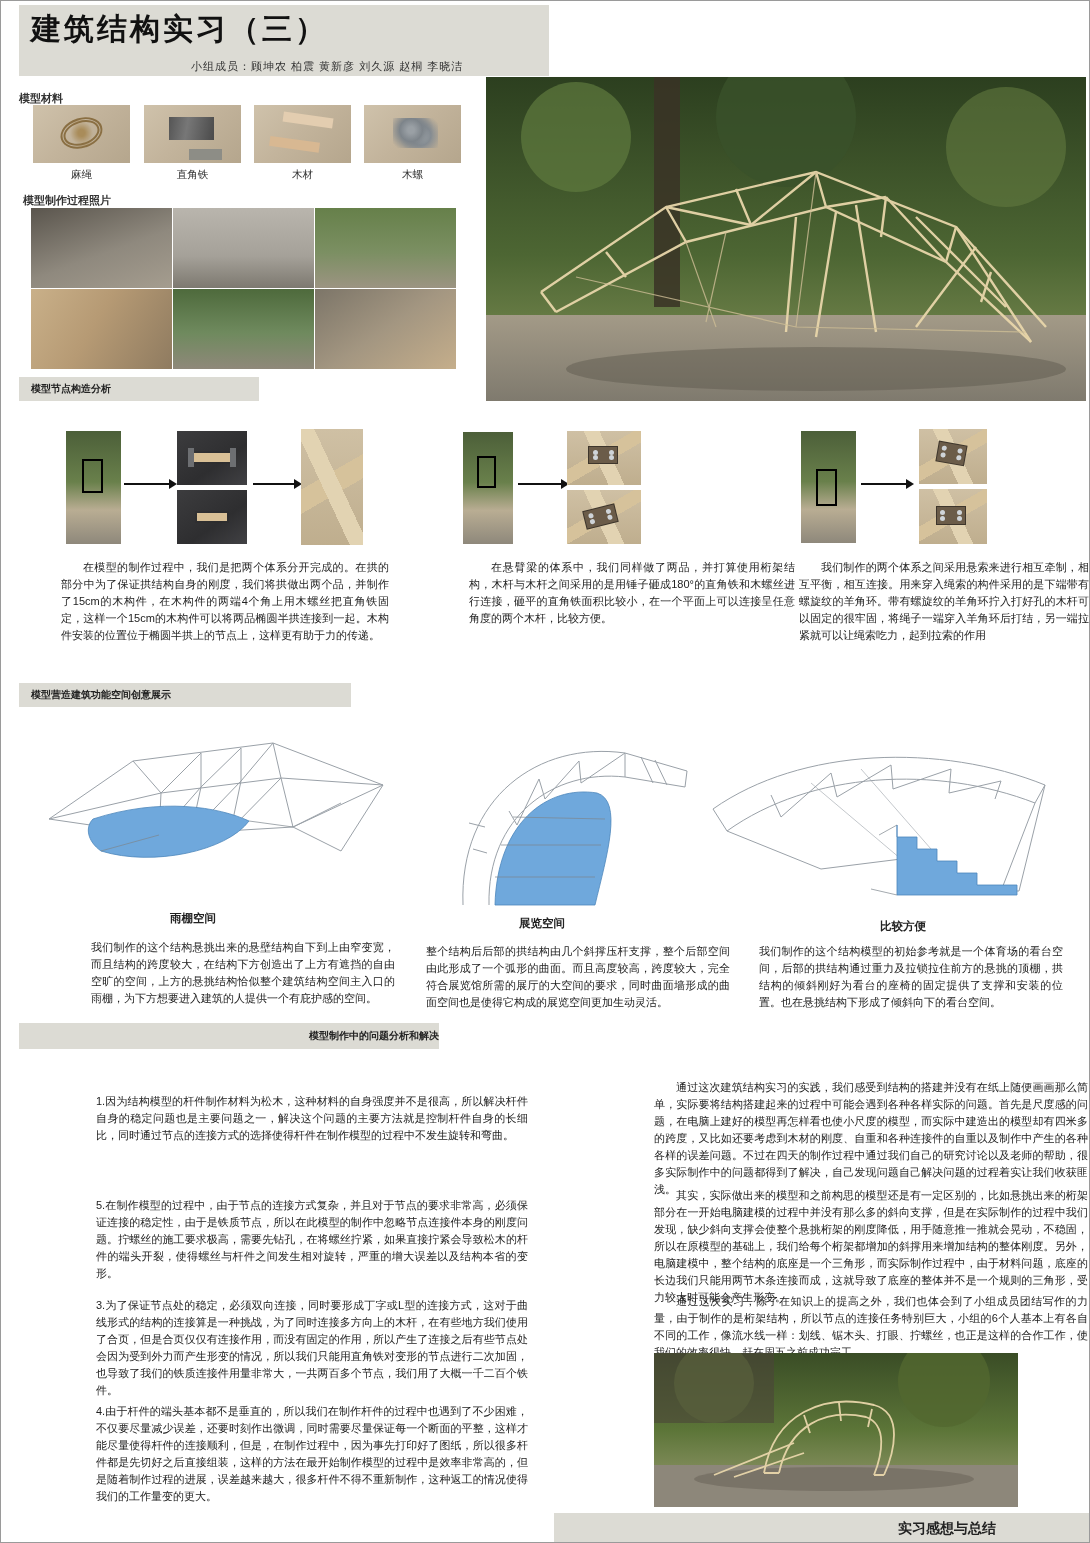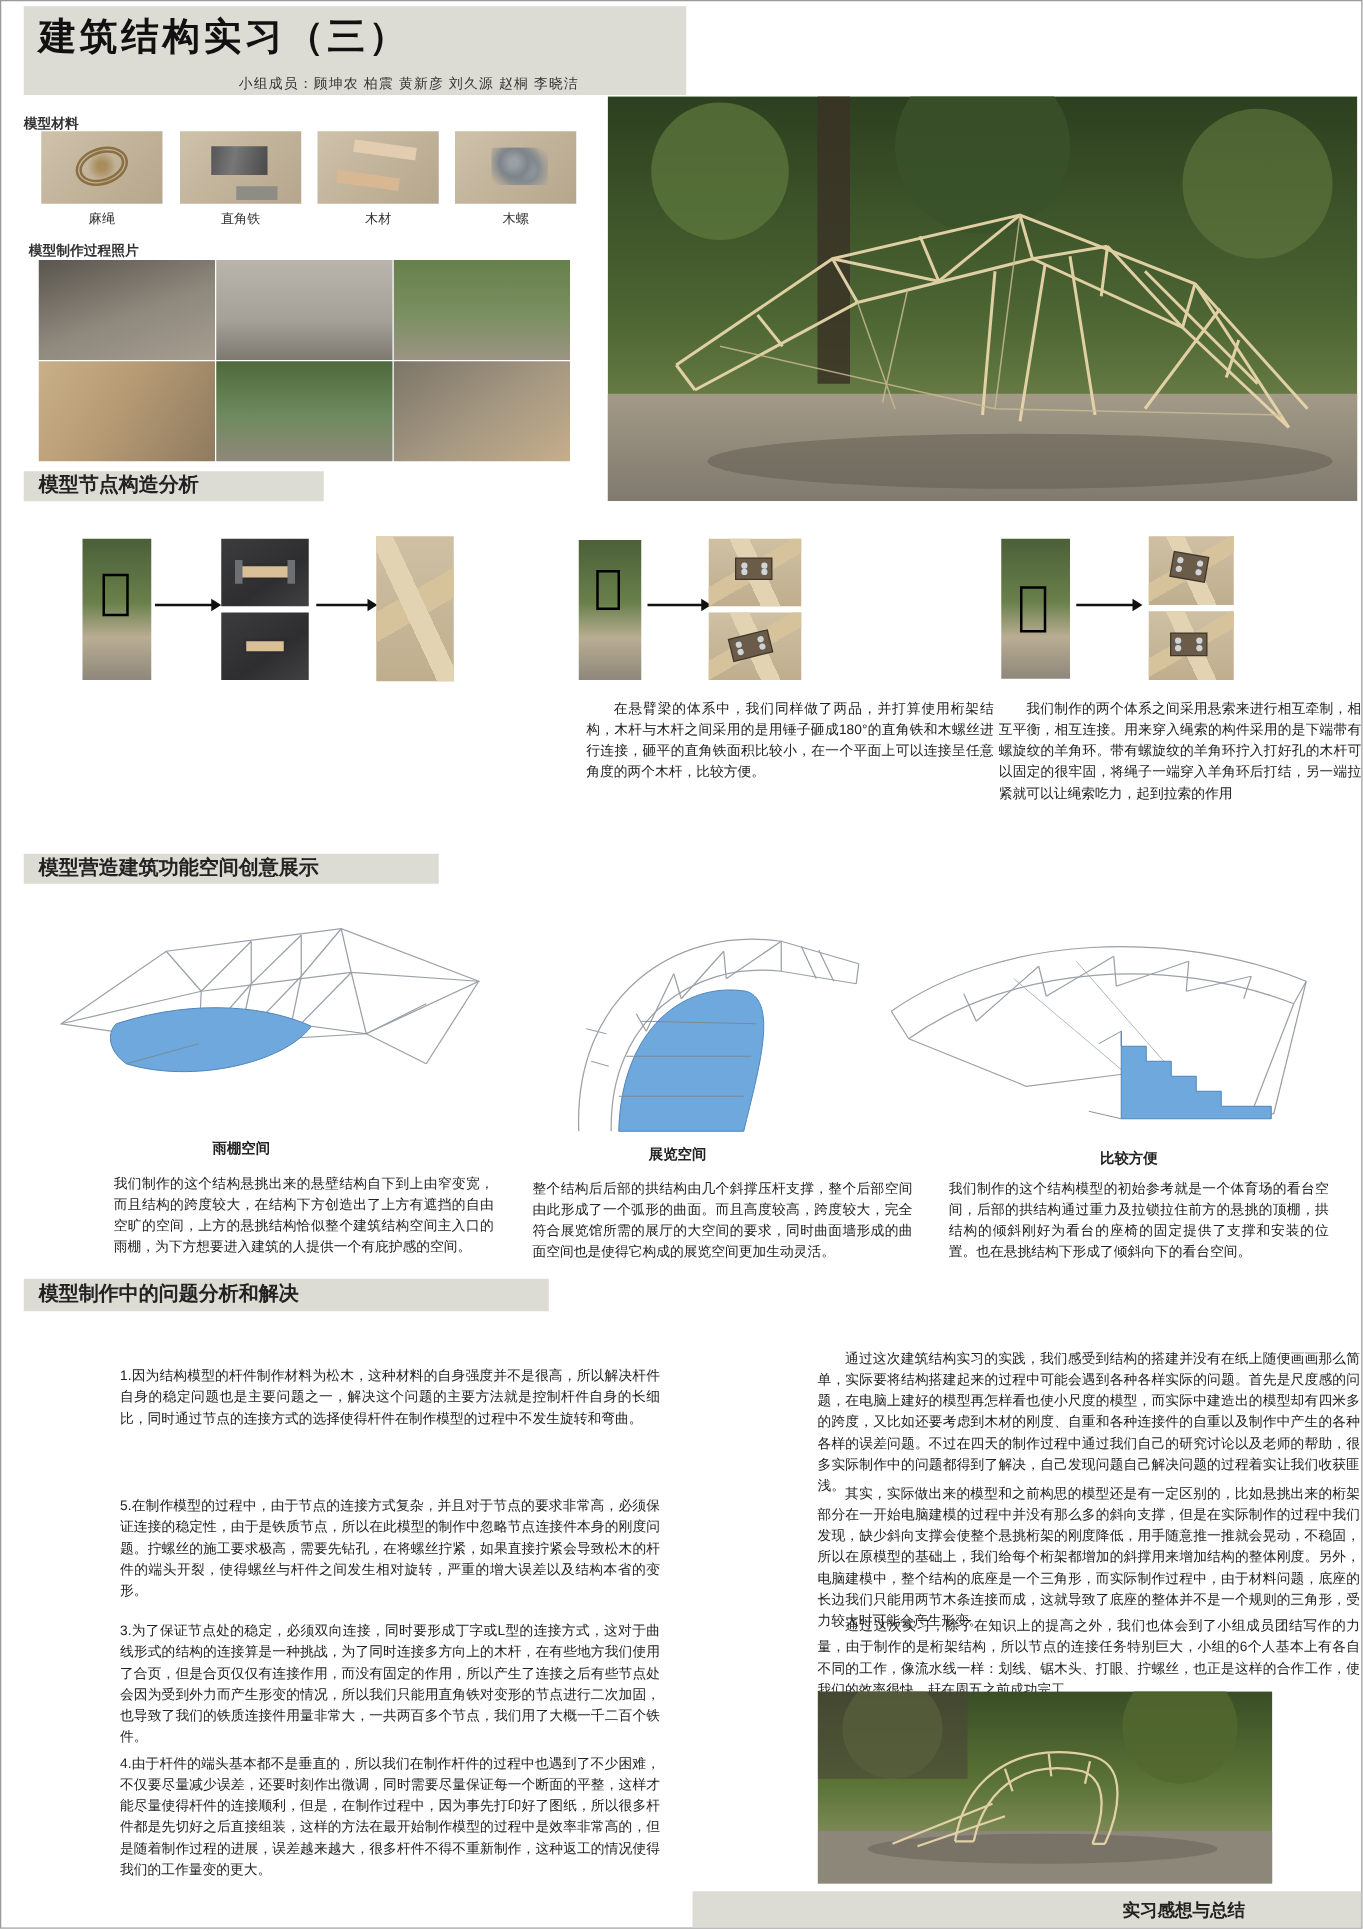--- a/index.html
+++ b/index.html
@@ -11,21 +11,21 @@
   }
   .abs{position:absolute;}
   
   .header-bar{left:18px;top:4px;width:530px;height:71px;background:#dcdbd4;}
   .page-title{left:30px;top:8px;font-size:30px;font-weight:bold;letter-spacing:3px;color:#111;}
   .members{left:190px;top:58px;font-size:11px;color:#333;letter-spacing:1px;text-align:center;}
   
   .mini-heading{font-size:11px;font-weight:bold;color:#333;}
   
   .section-bar{background:#dcdbd4;height:24px;line-height:24px;padding-left:12px;
-    font-size:16px;font-weight:bold;color:#222;}
+    font-size:10px;font-weight:bold;color:#222;}
   
   .photo{position:absolute;overflow:hidden;}
   .caption{position:absolute;font-size:10.5px;color:#333;text-align:center;}
   
   .ph-tan{background:linear-gradient(135deg,#cfc2ab 0%,#c3b49c 45%,#b5a68d 100%);}
   .rope-coil{position:absolute;left:28%;top:22%;width:44%;height:52%;border:5px double #8a6f43;
     border-radius:50%;transform:rotate(-18deg);background:radial-gradient(circle,#a98c5a 18%,transparent 60%);}
   .angle-irons{position:absolute;left:26%;top:20%;width:46%;height:40%;
     background:linear-gradient(100deg,#555 0%,#777 40%,#4a4a4a 100%);box-shadow:14px 26px 0 -6px #8d8d86;}
   .wood-strips{position:absolute;left:30%;top:18%;width:52%;height:18%;background:#e3cdb0;
@@ -189,20 +189,21 @@
   </div>
   <div class="photo ph-joint2" style="left:918px;top:488px;width:68px;height:55px;">
     <div class="metal-plate" style="left:26%;top:32%;width:42%;height:32%;">
         <i style="left:12%;top:18%;"></i>
         <i style="right:12%;top:18%;"></i>
         <i style="left:12%;bottom:18%;"></i>
         <i style="right:12%;bottom:18%;"></i>
       </div>
   </div>
 
+  <div class="abs body-text indent" style="left:60px;top:558px;width:328px;">在模型的制作过程中，我们是把两个体系分开完成的。在拱的部分中为了保证拱结构自身的刚度，我们将拱做出两个品，并制作了15cm的木构件，在木构件的两端4个角上用木螺丝把直角铁固定，这样一个15cm的木构件可以将两品椭圆半拱连接到一起。木构件安装的位置位于椭圆半拱上的节点上，这样更有助于力的传递。</div>
   <div class="abs body-text indent" style="left:468px;top:558px;width:326px;">在悬臂梁的体系中，我们同样做了两品，并打算使用桁架结构，木杆与木杆之间采用的是用锤子砸成180°的直角铁和木螺丝进行连接，砸平的直角铁面积比较小，在一个平面上可以连接呈任意角度的两个木杆，比较方便。</div>
   <div class="abs body-text indent" style="left:798px;top:558px;width:290px;">我们制作的两个体系之间采用悬索来进行相互牵制，相互平衡，相互连接。用来穿入绳索的构件采用的是下端带有螺旋纹的羊角环。带有螺旋纹的羊角环拧入打好孔的木杆可以固定的很牢固，将绳子一端穿入羊角环后打结，另一端拉紧就可以让绳索吃力，起到拉索的作用</div>
 
   <div class="abs section-bar" style="left:18px;top:682px;width:332px;">模型营造建筑功能空间创意展示</div>
 
   <div class="abs" style="left:40px;top:722px;">
     <svg width="350" height="182" viewBox="0 0 350 182">
       <g stroke="#9aa1a8" stroke-width="1" fill="none">
         <path d="M8,96 L92,38 L232,20 L342,62 L252,104 L118,112 Z"></path>
         <path d="M8,96 L120,70 L240,55 L342,62"></path>
@@ -256,21 +257,21 @@
   </div>
 
   <div class="abs space-caption" style="left:132px;top:910px;">雨棚空间</div>
   <div class="abs space-caption" style="left:481px;top:915px;">展览空间</div>
   <div class="abs space-caption" style="left:842px;top:918px;">比较方便</div>
 
   <div class="abs body-text" style="left:90px;top:938px;width:304px;">我们制作的这个结构悬挑出来的悬壁结构自下到上由窄变宽，而且结构的跨度较大，在结构下方创造出了上方有遮挡的自由空旷的空间，上方的悬挑结构恰似整个建筑结构空间主入口的雨棚，为下方想要进入建筑的人提供一个有庇护感的空间。</div>
   <div class="abs body-text" style="left:425px;top:942px;width:304px;">整个结构后后部的拱结构由几个斜撑压杆支撑，整个后部空间由此形成了一个弧形的曲面。而且高度较高，跨度较大，完全符合展览馆所需的展厅的大空间的要求，同时曲面墙形成的曲面空间也是使得它构成的展览空间更加生动灵活。</div>
   <div class="abs body-text" style="left:758px;top:942px;width:304px;">我们制作的这个结构模型的初始参考就是一个体育场的看台空间，后部的拱结构通过重力及拉锁拉住前方的悬挑的顶棚，拱结构的倾斜刚好为看台的座椅的固定提供了支撑和安装的位置。也在悬挑结构下形成了倾斜向下的看台空间。</div>
 
-  <div class="abs section-bar" style="left:18px;top:1022px;width:420px;height:26px;line-height:26px;">模型制作中的问题分析和解决</div>
+  <div class="abs section-bar" style="left:18px;top:1022px;width:420px;height:26px;line-height:26px;text-align:right;">模型制作中的问题分析和解决</div>
 
   <div class="abs body-text" style="left:95px;top:1092px;width:432px;">1.因为结构模型的杆件制作材料为松木，这种材料的自身强度并不是很高，所以解决杆件自身的稳定问题也是主要问题之一，解决这个问题的主要方法就是控制杆件自身的长细比，同时通过节点的连接方式的选择使得杆件在制作模型的过程中不发生旋转和弯曲。</div>
   <div class="abs body-text" style="left:95px;top:1196px;width:432px;">5.在制作模型的过程中，由于节点的连接方式复杂，并且对于节点的要求非常高，必须保证连接的稳定性，由于是铁质节点，所以在此模型的制作中忽略节点连接件本身的刚度问题。拧螺丝的施工要求极高，需要先钻孔，在将螺丝拧紧，如果直接拧紧会导致松木的杆件的端头开裂，使得螺丝与杆件之间发生相对旋转，严重的增大误差以及结构本省的变形。</div>
   <div class="abs body-text" style="left:95px;top:1296px;width:432px;">3.为了保证节点处的稳定，必须双向连接，同时要形成丁字或L型的连接方式，这对于曲线形式的结构的连接算是一种挑战，为了同时连接多方向上的木杆，在有些地方我们使用了合页，但是合页仅仅有连接作用，而没有固定的作用，所以产生了连接之后有些节点处会因为受到外力而产生形变的情况，所以我们只能用直角铁对变形的节点进行二次加固，也导致了我们的铁质连接件用量非常大，一共两百多个节点，我们用了大概一千二百个铁件。</div>
   <div class="abs body-text" style="left:95px;top:1402px;width:432px;">4.由于杆件的端头基本都不是垂直的，所以我们在制作杆件的过程中也遇到了不少困难，不仅要尽量减少误差，还要时刻作出微调，同时需要尽量保证每一个断面的平整，这样才能尽量使得杆件的连接顺利，但是，在制作过程中，因为事先打印好了图纸，所以很多杆件都是先切好之后直接组装，这样的方法在最开始制作模型的过程中是效率非常高的，但是随着制作过程的进展，误差越来越大，很多杆件不得不重新制作，这种返工的情况使得我们的工作量变的更大。</div>
 
   <div class="abs body-text indent" style="left:653px;top:1078px;width:434px;">通过这次建筑结构实习的实践，我们感受到结构的搭建并没有在纸上随便画画那么简单，实际要将结构搭建起来的过程中可能会遇到各种各样实际的问题。首先是尺度感的问题，在电脑上建好的模型再怎样看也使小尺度的模型，而实际中建造出的模型却有四米多的跨度，又比如还要考虑到木材的刚度、自重和各种连接件的自重以及制作中产生的各种各样的误差问题。不过在四天的制作过程中通过我们自己的研究讨论以及老师的帮助，很多实际制作中的问题都得到了解决，自己发现问题自己解决问题的过程着实让我们收获匪浅。</div>
   <div class="abs body-text indent" style="left:653px;top:1186px;width:434px;">其实，实际做出来的模型和之前构思的模型还是有一定区别的，比如悬挑出来的桁架部分在一开始电脑建模的过程中并没有那么多的斜向支撑，但是在实际制作的过程中我们发现，缺少斜向支撑会使整个悬挑桁架的刚度降低，用手随意推一推就会晃动，不稳固，所以在原模型的基础上，我们给每个桁架都增加的斜撑用来增加结构的整体刚度。另外，电脑建模中，整个结构的底座是一个三角形，而实际制作过程中，由于材料问题，底座的长边我们只能用两节木条连接而成，这就导致了底座的整体并不是一个规则的三角形，受力较大时可能会产生形变。</div>
   <div class="abs body-text indent" style="left:653px;top:1292px;width:434px;">通过这次实习，除了在知识上的提高之外，我们也体会到了小组成员团结写作的力量，由于制作的是桁架结构，所以节点的连接任务特别巨大，小组的6个人基本上有各自不同的工作，像流水线一样：划线、锯木头、打眼、拧螺丝，也正是这样的合作工作，使我们的效率很快，赶在周五之前成功完工。</div>
 

